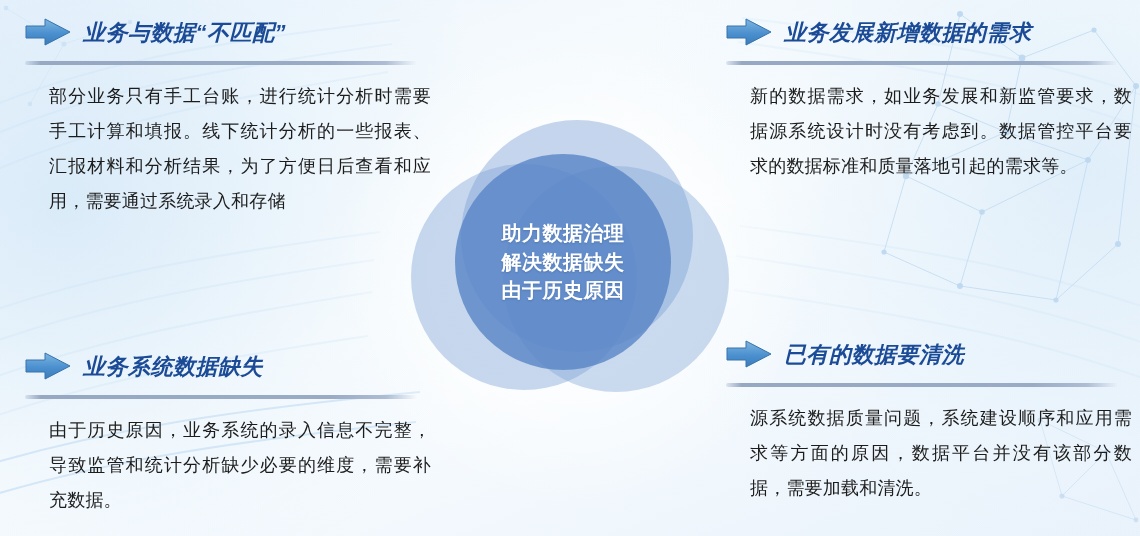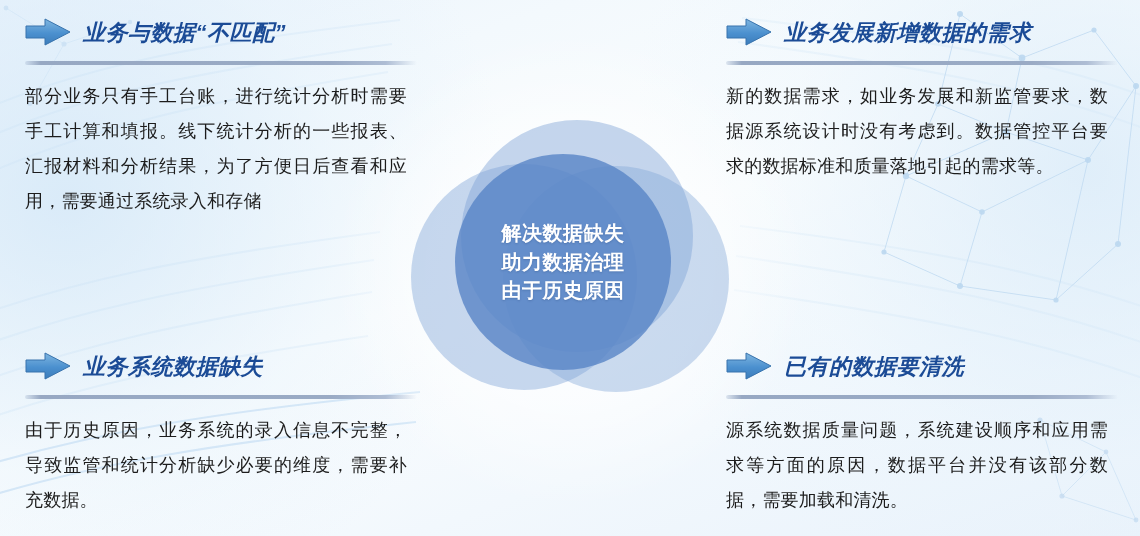--- a/index.html
+++ b/index.html
@@ -98,21 +98,21 @@
   }
 
   
   .panel {
     position: absolute;
     width: 400px;
   }
   .panel-tl { left: 25px;  top: 18px; }
   .panel-tr { left: 726px; top: 18px; }
   .panel-bl { left: 25px;  top: 352px; }
-  .panel-br { left: 726px; top: 352px; }
+  .panel-br { left: 726px; top: 340px; }
 
   .panel-head {
     display: flex;
     height: 38px;
     font-style: italic;
   }
   .arrow-icon {
     width: 46px;
     height: 28px;
     flex: 0 0 auto;
@@ -134,20 +134,21 @@
   }
   .panel-body {
     margin-top: 14px;
     width: 382px;
     font-size: 18px;
     color: #1c1c1c;
     line-height: 1.95;
     letter-spacing: 0.2px;
     text-align: justify;
     text-justify: inter-ideograph;
+    margin-left: 24px;
   }
 </style>
 </head>
 <body>
 
 <div id="slide">
 
   <div class="bg-layer">
     <div class="bg-wash-left"></div>
     <div class="bg-wash-right"></div>
@@ -236,22 +237,22 @@
     </svg>
     <div class="bg-center-glow"></div>
   </div>
 
   <div class="circle-cluster">
     <div class="circ circ-a"></div>
     <div class="circ circ-b"></div>
     <div class="circ circ-c"></div>
     <div class="circ circ-core"></div>
     <div class="circ-text">
+      <span>助力数据治理</span>
       <span>解决数据缺失</span>
-      <span>助力数据治理</span>
       <span>由于历史原因</span>
     </div>
   </div>
 
   <div class="panel panel-tl">
     <div class="panel-head">
       <svg class="arrow-icon" viewBox="0 0 46 28">
         <defs>
           <linearGradient id="arrGrad1" x1="0" y1="0" x2="0" y2="1">
             <stop offset="0%" stop-color="#7fb6e0"></stop>

